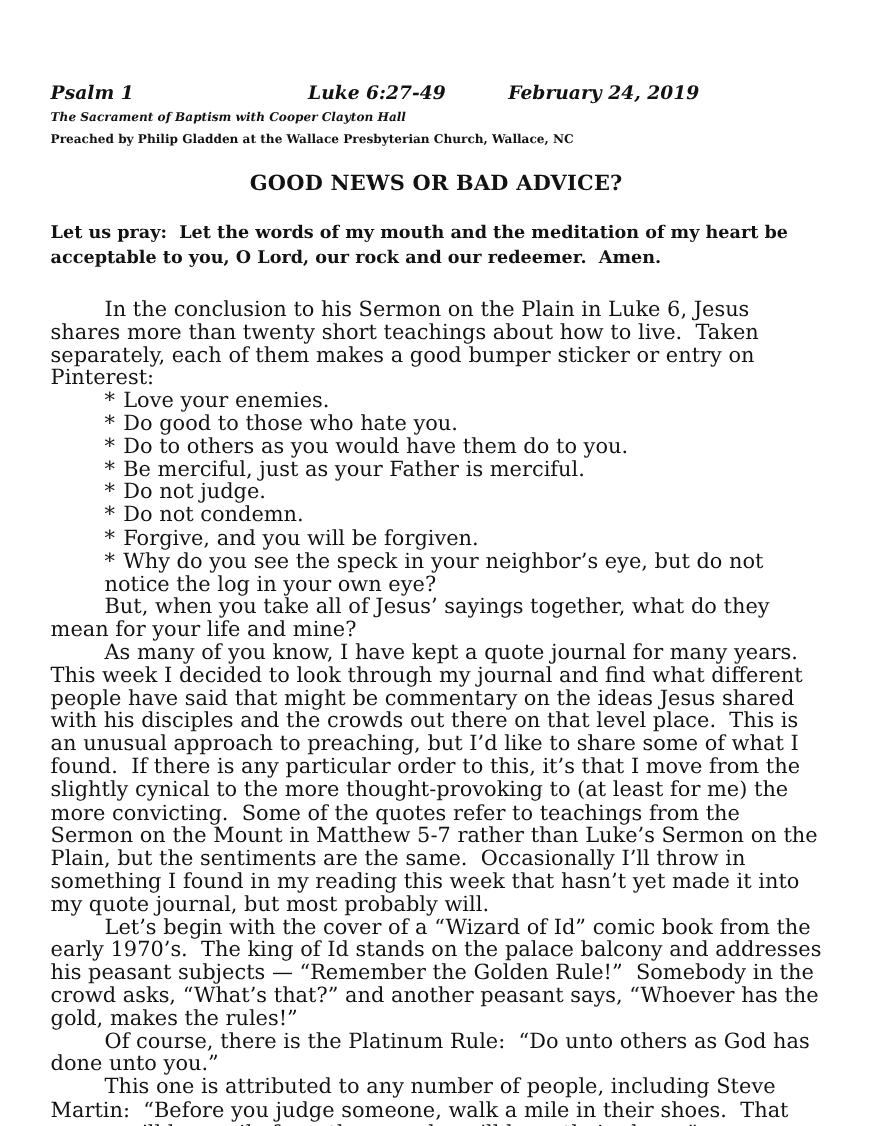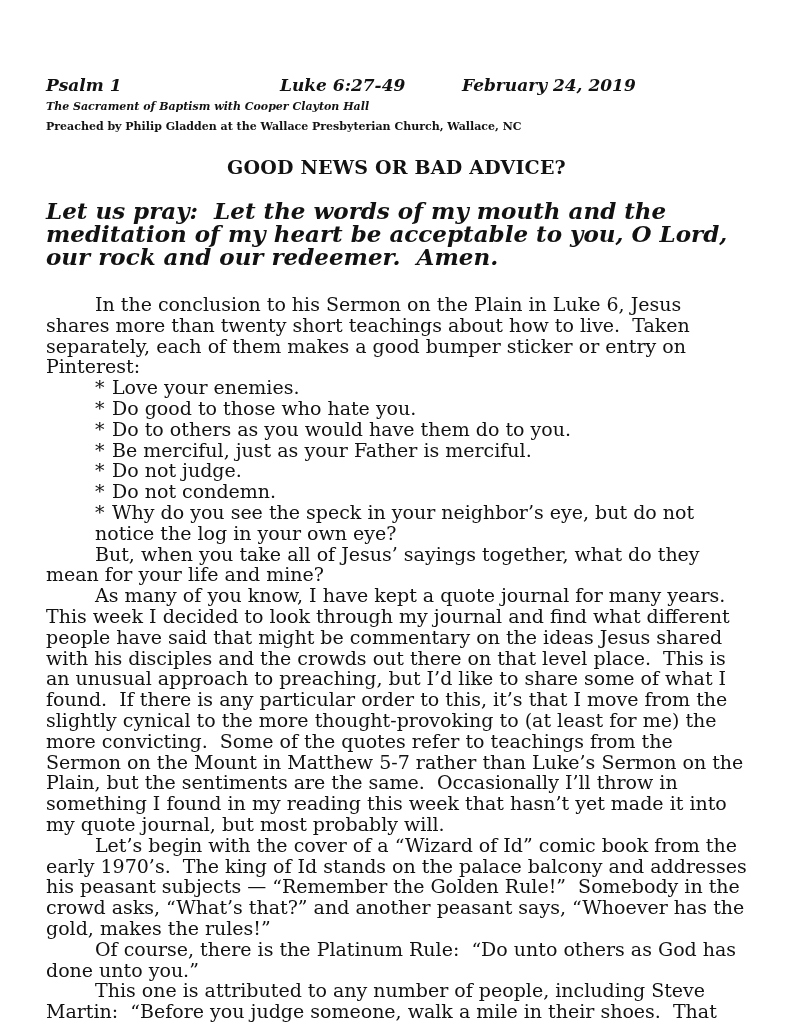--- a/index.html
+++ b/index.html
@@ -52,23 +52,22 @@
   .sermon-title {
     margin-top: 21px;
     text-align: center;
     font-size: 19px;
     font-weight: bold;
     line-height: 22px;
     letter-spacing: 0.2px;
   }
   .prayer {
     margin-top: 21px;
-    font-size: 23px;
+    font-size: 16px;
     font-weight: bold;
-    font-style: italic;
     line-height: 23px;
     white-space: pre-wrap;
   }
   .body-text {
     margin-top: 26px;
     font-size: 19px;
     line-height: 20.8px;
   }
   .para {
     margin: 0;
@@ -111,20 +110,21 @@
 
       <p class="para">In the conclusion to his Sermon on the Plain in Luke 6, Jesus shares more than twenty short teachings about how to live.  Taken separately, each of them makes a good bumper sticker or entry on Pinterest:</p>
 
       <div class="bullet-list">
         <div class="bullet-row"><span class="marker">*</span><span>Love your enemies.</span></div>
         <div class="bullet-row"><span class="marker">*</span><span>Do good to those who hate you.</span></div>
         <div class="bullet-row"><span class="marker">*</span><span>Do to others as you would have them do to you.</span></div>
         <div class="bullet-row"><span class="marker">*</span><span>Be merciful, just as your Father is merciful.</span></div>
         <div class="bullet-row"><span class="marker">*</span><span>Do not judge.</span></div>
         <div class="bullet-row"><span class="marker">*</span><span>Do not condemn.</span></div>
+        <div class="bullet-row"><span class="marker">*</span><span>Forgive, and you will be forgiven.</span></div>
         <div class="bullet-row"><span class="marker">*</span><span>Why do you see the speck in your neighbor’s eye, but do not notice the log in your own eye?</span></div>
       </div>
 
       <p class="para">But, when you take all of Jesus’ sayings together, what do they mean for your life and mine?</p>
 
       <p class="para">As many of you know, I have kept a quote journal for many years.  This week I decided to look through my journal and find what different people have said that might be commentary on the ideas Jesus shared with his disciples and the crowds out there on that level place.  This is an unusual approach to preaching, but I’d like to share some of what I found.  If there is any particular order to this, it’s that I move from the slightly cynical to the more thought-provoking to (at least for me) the more convicting.  Some of the quotes refer to teachings from the Sermon on the Mount in Matthew 5-7 rather than Luke’s Sermon on the Plain, but the sentiments are the same.  Occasionally I’ll throw in something I found in my reading this week that hasn’t yet made it into my quote journal, but most probably will.</p>
 
       <p class="para">Let’s begin with the cover of a “Wizard of Id” comic book from the early 1970’s.  The king of Id stands on the palace balcony and addresses his peasant subjects — “Remember the Golden Rule!”  Somebody in the crowd asks, “What’s that?” and another peasant says, “Whoever has the gold, makes the rules!”</p>
 
       <p class="para">Of course, there is the Platinum Rule:  “Do unto others as God has done unto you.”</p>

